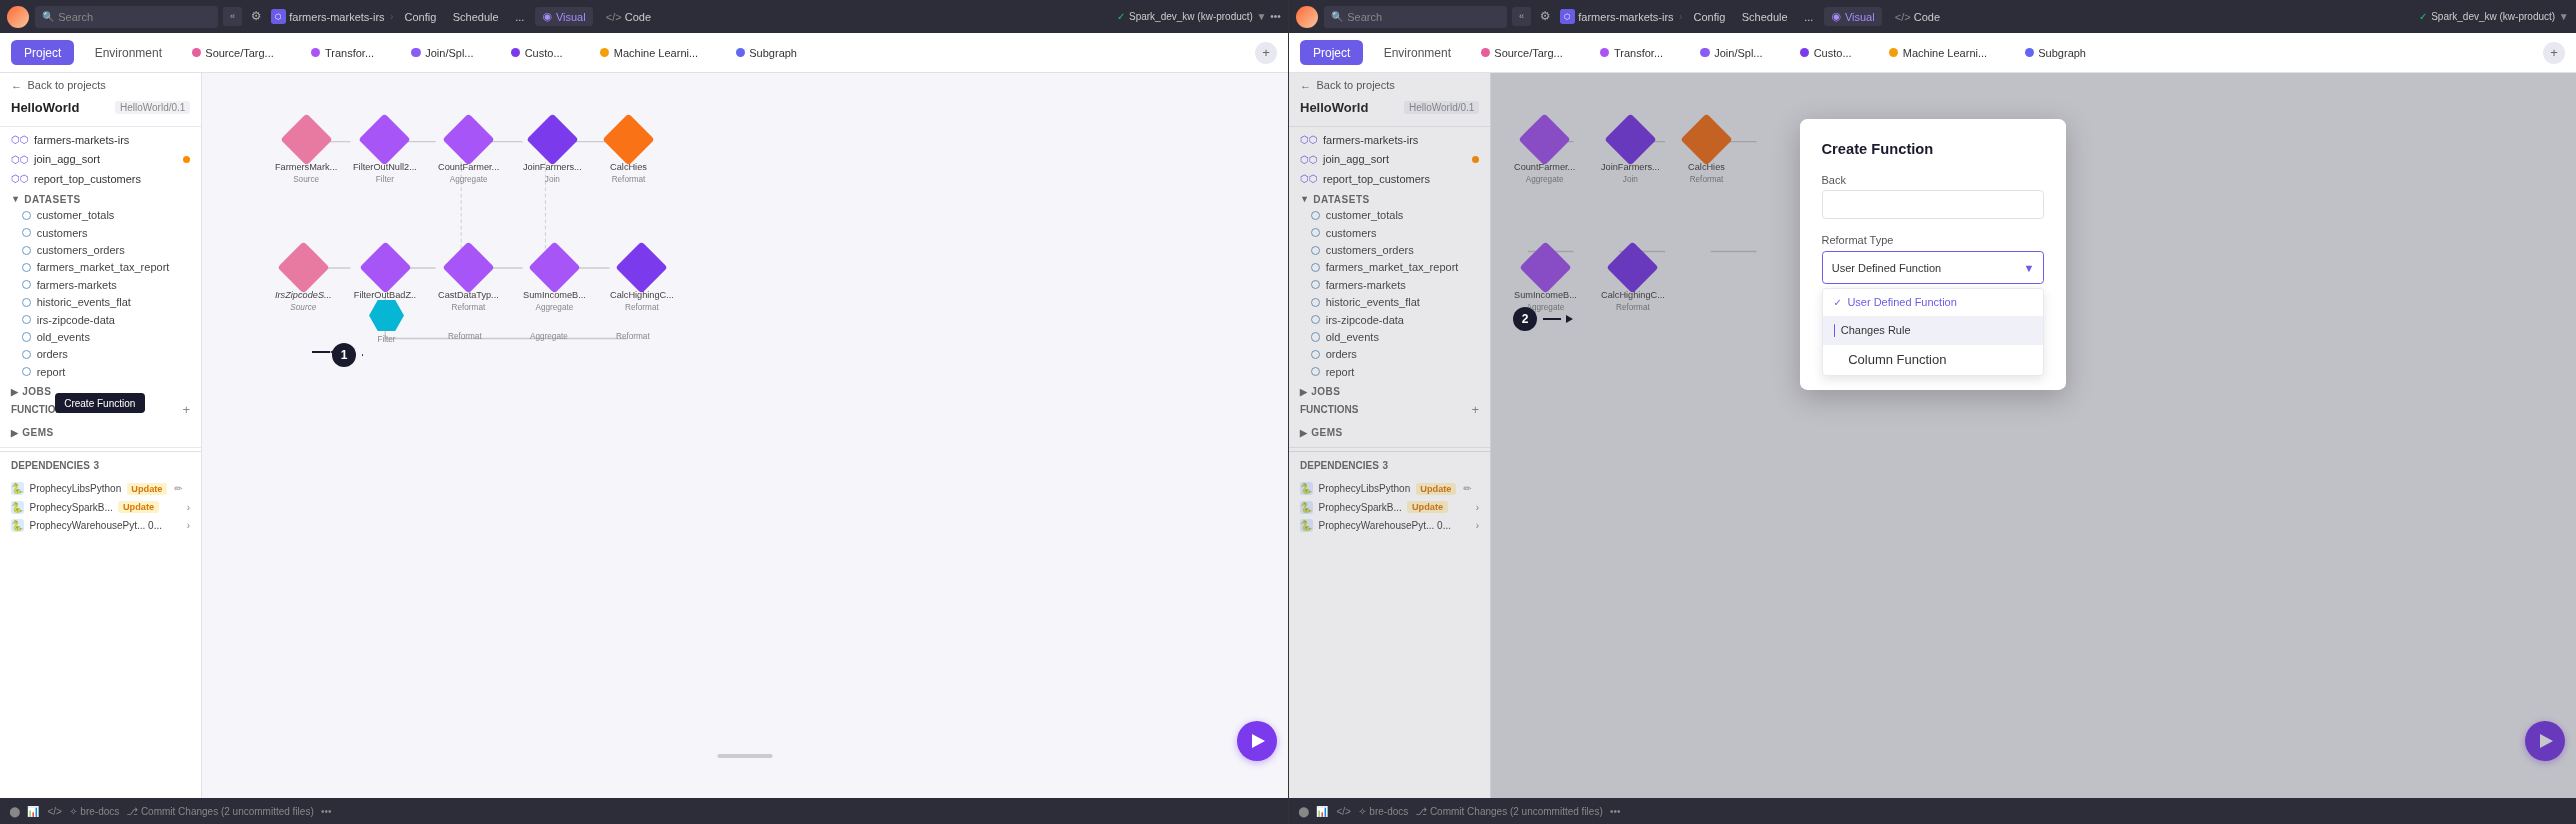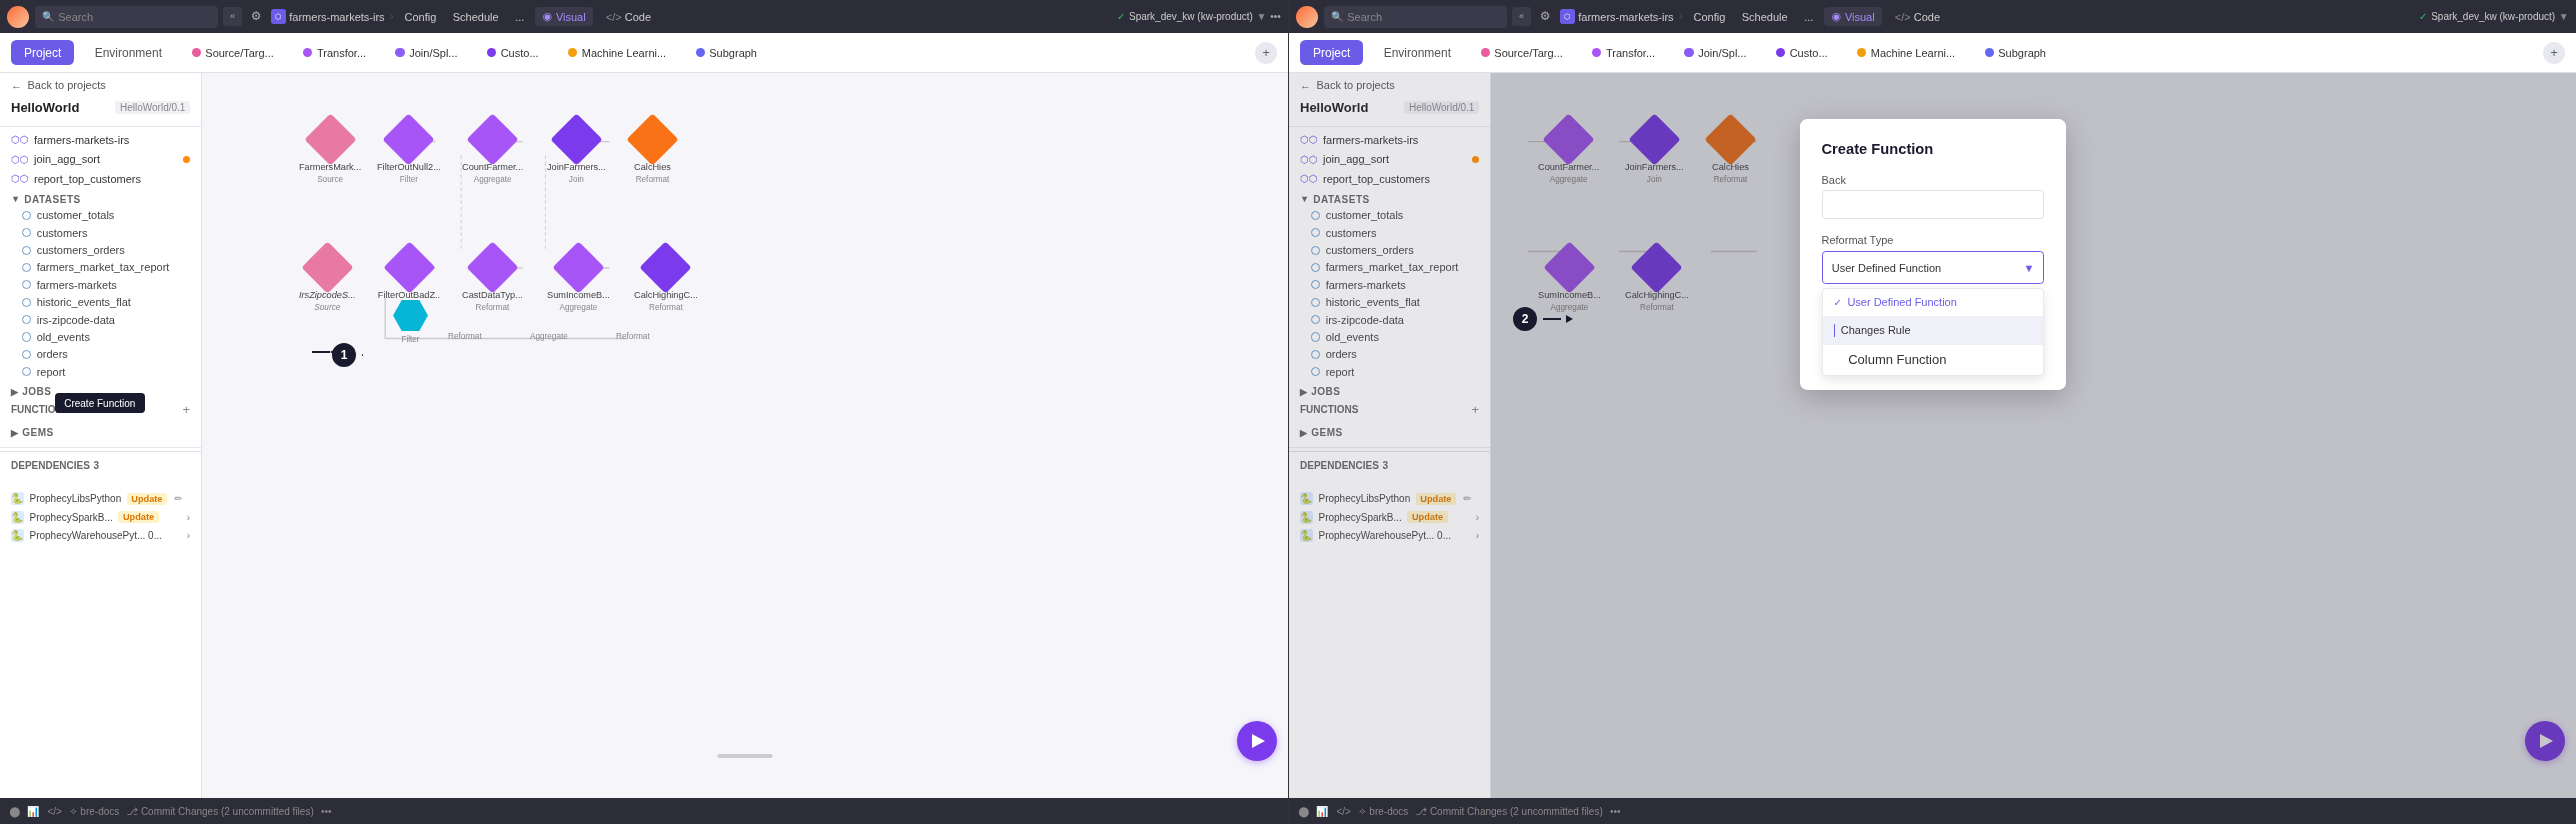--- a/index.html
+++ b/index.html
@@ -24,21 +24,21 @@
     .dot-menu { color: #aaa; cursor: pointer; }
 
     
     .tabs-bar { height: 40px; background: #ffffff; display: flex; align-items: center; padding: 0 11px; gap: 7.3px; flex-shrink: 0; border-bottom: 0.9px solid #e0e0e8; }
     .plus-btn-left { width: 22px; height: 22px; background: #e8e8f0; border-radius: 50%; display: flex; align-items: center; justify-content: center; color: #666; cursor: pointer; font-size: 13px; margin-left: auto; }
     
     .tab-pill { padding: 5.5px 13px; border-radius: 5.5px; font-size: 12px; cursor: pointer; display: flex; align-items: center; gap: 5.5px; }
     .tab-pill.active { background: #6b5ce7; color: white; }
     .tab-pill.inactive { color: #555; background: transparent; }
 
-    .pipeline-tabs { display: flex; align-items: center; gap: 11px; overflow-x: auto; flex: 1; }
+    .pipeline-tabs { display: flex; align-items: center; gap: 19px; overflow-x: auto; flex: 1; }
     .pipeline-tab { display: flex; align-items: center; gap: 4.6px; padding: 4.6px 9.2px; border-radius: 14.7px; font-size: 11px; cursor: pointer; white-space: nowrap; }
     .pipeline-tab .dot { width: 9.2px; height: 9.2px; border-radius: 50%; }
     .pipeline-tab span { color: #333; }
 
     
     .main-content { display: flex; flex: 1; overflow: hidden; }
 
     
     .sidebar { width: 202px; background: #ffffff; border-right: 0.9px solid #e0e0e8; display: flex; flex-direction: column; overflow-y: auto; flex-shrink: 0; }
     .sidebar-back { display: flex; align-items: center; gap: 5.5px; padding: 5.5px 11px; color: #555; font-size: 11px; cursor: pointer; }
@@ -53,33 +53,33 @@
     .sidebar-sub-item { display: flex; align-items: center; gap: 5.5px; padding: 2.7px 11px 2.7px 22px; cursor: pointer; color: #444; font-size: 11px; }
     .circle-icon { width: 9.2px; height: 9.2px; border-radius: 50%; border: 1.8px solid #6b9bc8; flex-shrink: 0; }
     .functions-row { display: flex; align-items: center; justify-content: space-between; padding: 3.7px 11px; }
     .functions-label { font-size: 10px; font-weight: 600; color: #666; text-transform: uppercase; }
     .plus-icon { color: #888; font-size: 13px; cursor: pointer; }
 
     
     .canvas-area { flex: 1; background: #f5f5fa; position: relative; overflow: hidden; }
 
     
-    .node { position: absolute; display: flex; flex-direction: column; align-items: center; gap: 3.7px; cursor: pointer; margin-left: 24px; }
+    .node { position: absolute; display: flex; flex-direction: column; align-items: center; gap: 3.7px; cursor: pointer; }
     .node-label { font-size: 9.2px; color: #444; text-align: center; max-width: 64px; word-break: break-word; }
 
     
     .create-fn-tooltip { position: absolute; background: #2d2d3a; color: white; padding: 5.5px 9.2px; border-radius: 3.7px; font-size: 11px; white-space: nowrap; z-index: 10; }
 
     
     .bottom-bar { height: 26px; background: #2d2d3a; display: flex; align-items: center; padding: 0 9.2px; gap: 7.3px; flex-shrink: 0; }
     .bottom-item { color: #888; font-size: 10px; cursor: pointer; display: flex; align-items: center; gap: 3.7px; }
 
     
     .deps-section { background: #ffffff; border-top: 0.9px solid #e0e0e8; padding: 7.3px 11px; flex-shrink: 0; }
-    .deps-header { font-size: 10px; font-weight: 600; color: #666; text-transform: uppercase; margin-bottom: 19px; display: flex; align-items: center; gap: 3.7px; }
+    .deps-header { font-size: 10px; font-weight: 600; color: #666; text-transform: uppercase; margin-bottom: 9px; display: flex; align-items: center; gap: 3.7px; }
     .dep-item { display: flex; align-items: center; gap: 5.5px; padding: 2.7px 0; font-size: 10px; color: #444; }
     .dep-icon { width: 13px; height: 13px; border-radius: 2.7px; background: #e8e8f0; display: flex; align-items: center; justify-content: center; flex-shrink: 0; }
     .dep-badge { padding: 0.9px 4.6px; border-radius: 2.7px; font-size: 9.2px; font-weight: 600; }
     .dep-badge.update { background: #fef3c7; color: #d97706; }
     .dep-edit { color: #888; cursor: pointer; margin-left: 1.8px; }
     .dep-arrow { color: #888; margin-left: auto; cursor: pointer; }
 
     
     .run-btn { position: absolute; bottom: 37px; right: 11px; width: 40px; height: 40px; background: #7c3aed; border-radius: 50%; display: flex; align-items: center; justify-content: center; cursor: pointer; box-shadow: 0 1.8px 7.3px rgba(124,58,237,0.4); z-index: 5; }
     .run-triangle { width: 0; height: 0; border-top: 7.3px solid transparent; border-bottom: 7.3px solid transparent; border-left: 13px solid white; margin-left: 2.7px; }

